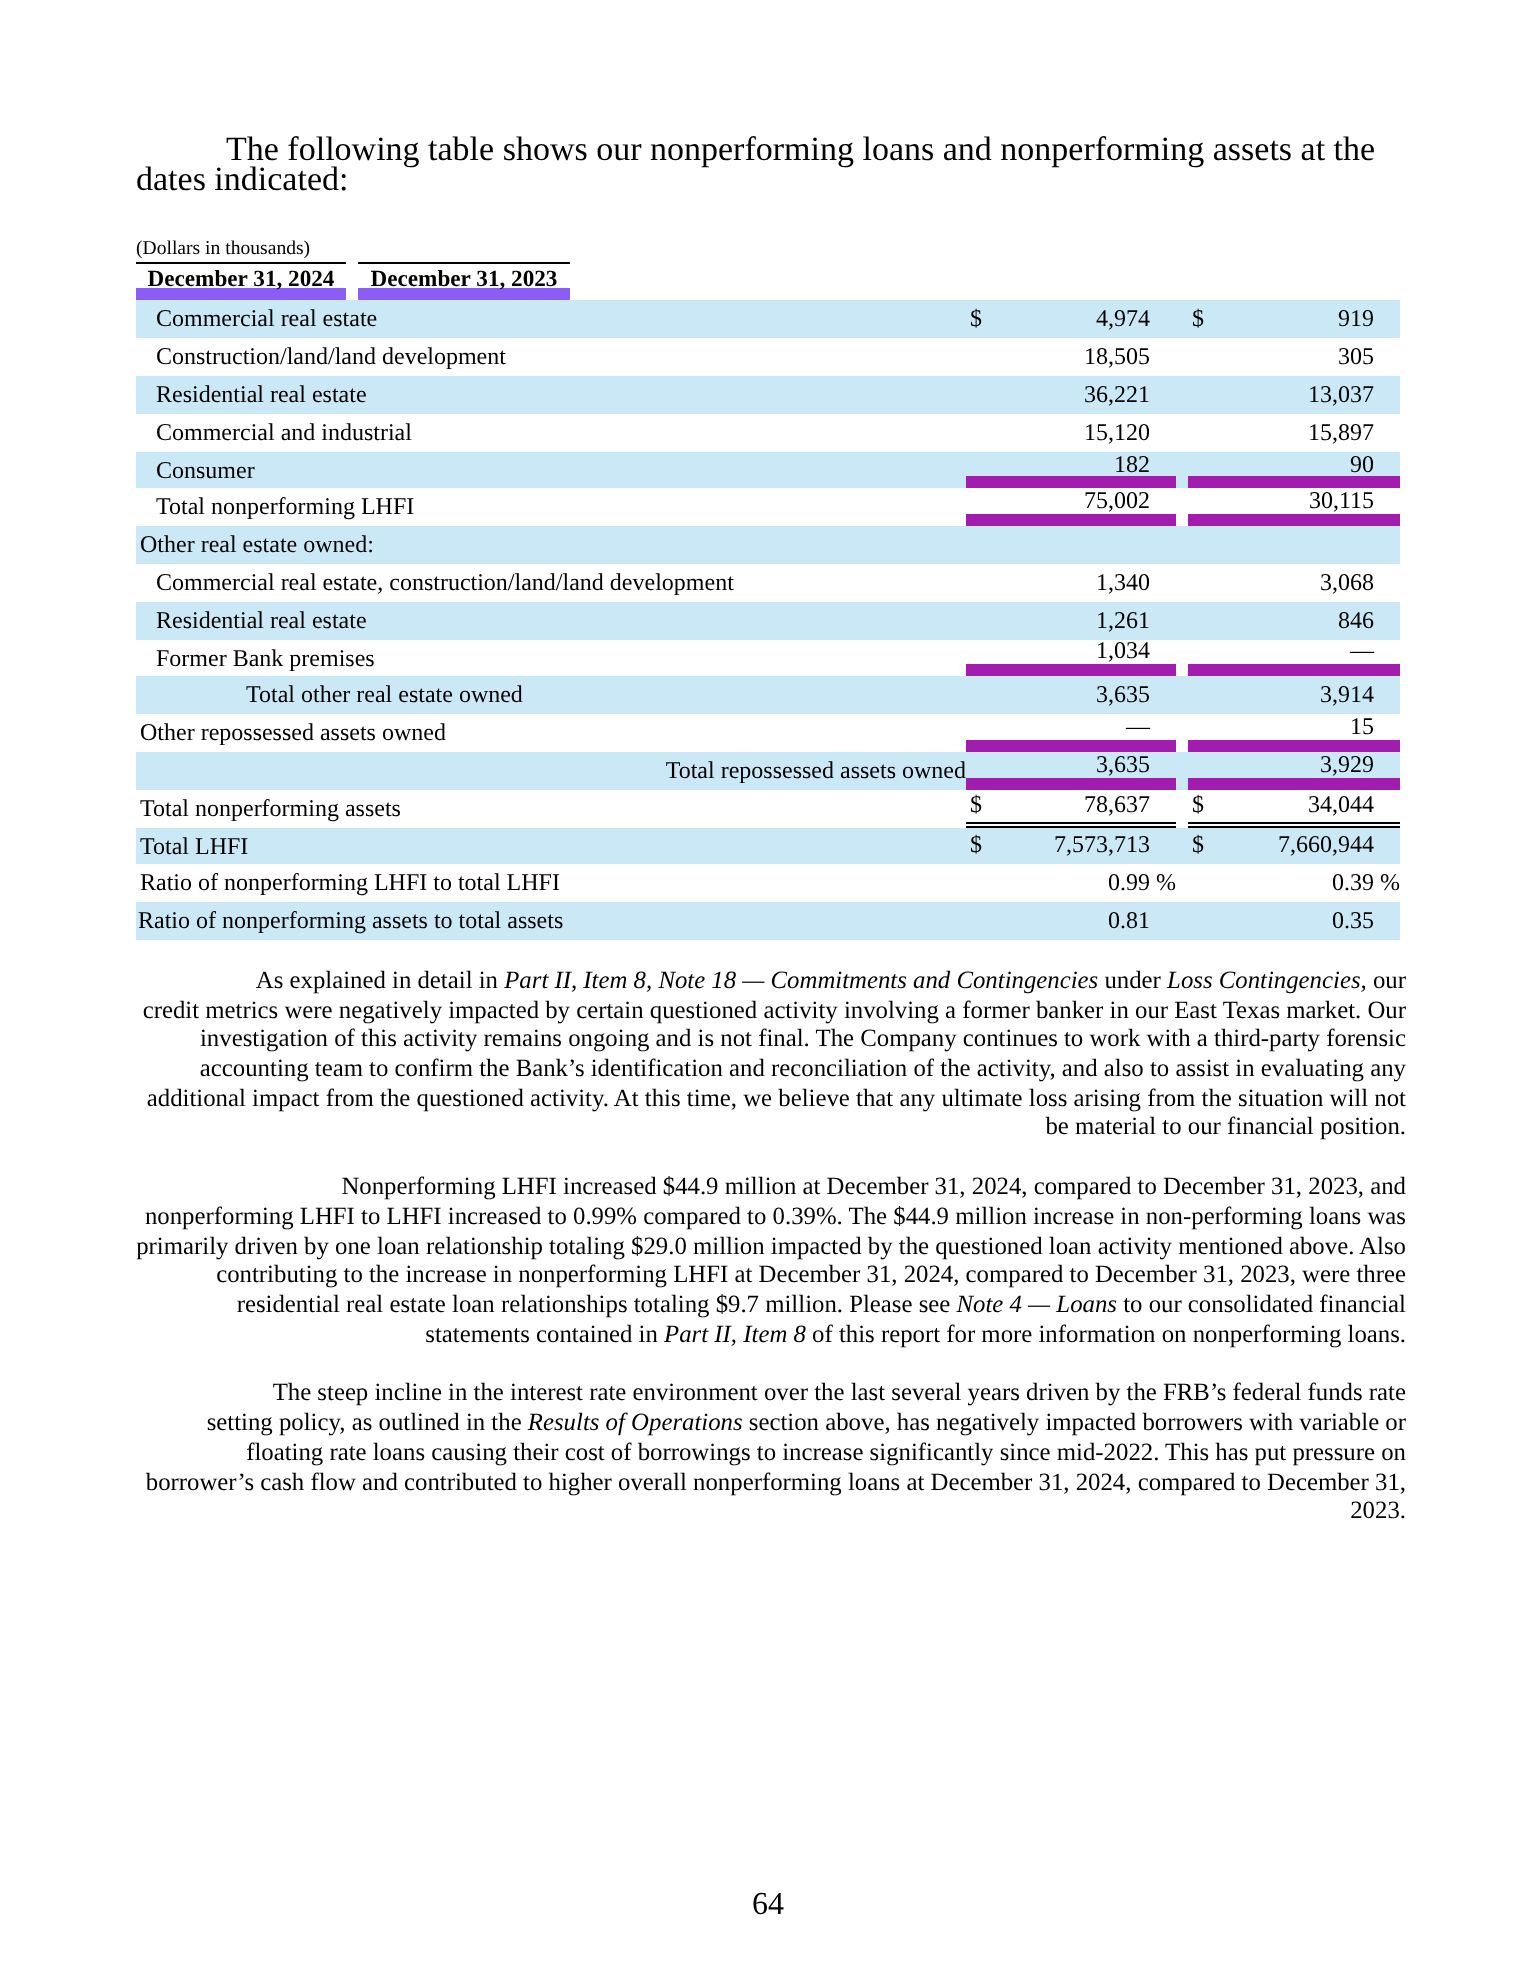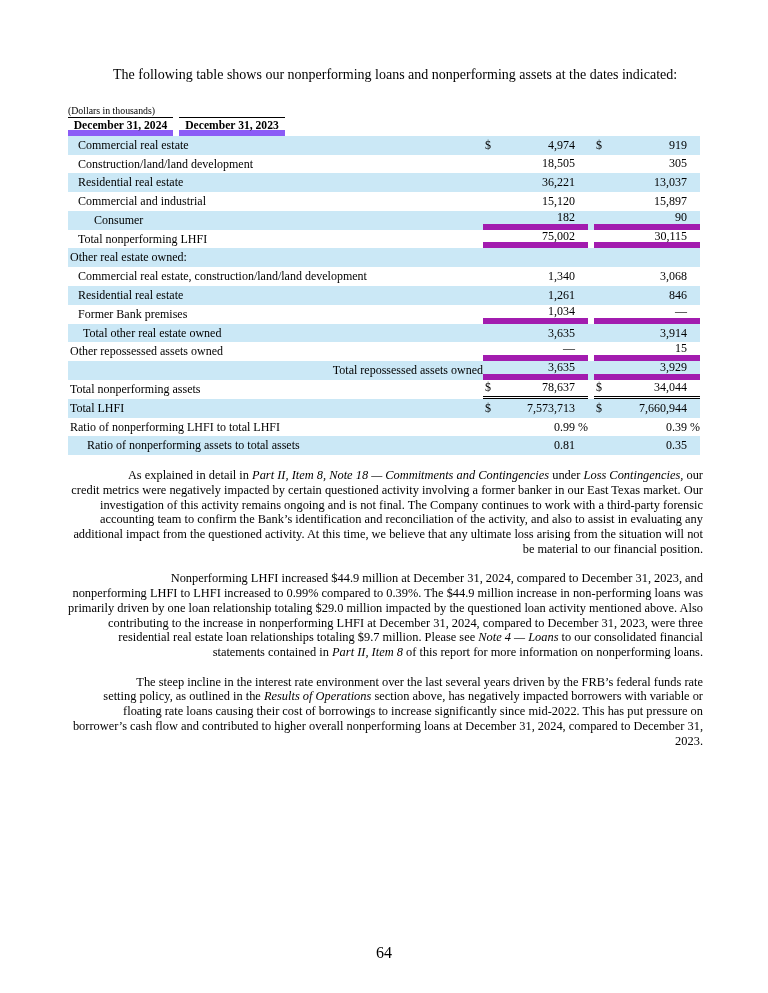--- a/index.html
+++ b/index.html
@@ -9,21 +9,21 @@
     width: 768px; height: 993px;
     background: #ffffff;
     color: #000000;
     font-family: "Liberation Serif", "DejaVu Serif", serif;
     position: relative;
     overflow: hidden;
   }
   .page { position: absolute; left: 68px; top: 68px; width: 635px; }
 
   .intro {
-    font-size: 14px; line-height: 14.7px;
+    font-size: 17px; line-height: 14.7px;
     text-indent: 45px;
     margin: 0 0 21px 0;
   }
 
   .fintable { width: 632px; }
   .units { font-size: 9.8px; line-height: 13px; height: 13px; }
 
   .header-row { display: flex; height: 19px; align-items: stretch; }
   .header-label { flex: 1; font-size: 12px; line-height: 19px; }
   .hcell {
@@ -131,21 +131,21 @@
     </div>
     <div class="vgap"></div>
     <div class="vcell c2">
       <span class="dollar"></span>
       <span class="num">15,897</span>
       <span class="suffix"></span>
     </div>
   </div>
 
   <div class="trow shaded">
-    <div class="rlabel" style="padding-left: 10px; margin-left: 16px;">Consumer</div>
+    <div class="rlabel" style="padding-left: 10px;">Consumer</div>
     <div class="vcell c1 rule-single">
       <span class="dollar"></span>
       <span class="num">182</span>
       <span class="suffix"></span>
     </div>
     <div class="vgap"></div>
     <div class="vcell c2 rule-single">
       <span class="dollar"></span>
       <span class="num">90</span>
       <span class="suffix"></span>
@@ -221,21 +221,21 @@
     </div>
     <div class="vgap"></div>
     <div class="vcell c2 rule-single">
       <span class="dollar"></span>
       <span class="num">—</span>
       <span class="suffix"></span>
     </div>
   </div>
 
   <div class="trow shaded">
-    <div class="rlabel" style="padding-left: 15px;">Total other real estate owned</div>
+    <div class="rlabel" style="padding-left: 15px; margin-left: 40px;">Total other real estate owned</div>
     <div class="vcell c1">
       <span class="dollar"></span>
       <span class="num">3,635</span>
       <span class="suffix"></span>
     </div>
     <div class="vgap"></div>
     <div class="vcell c2">
       <span class="dollar"></span>
       <span class="num">3,914</span>
       <span class="suffix"></span>
@@ -311,21 +311,21 @@
     </div>
     <div class="vgap"></div>
     <div class="vcell c2">
       <span class="dollar"></span>
       <span class="num">0.39</span>
       <span class="suffix">%</span>
     </div>
   </div>
 
   <div class="trow shaded">
-    <div class="rlabel" style="padding-left: 19px;">Ratio of nonperforming assets to total assets</div>
+    <div class="rlabel" style="padding-left: 1px;">Ratio of nonperforming assets to total assets</div>
     <div class="vcell c1">
       <span class="dollar"></span>
       <span class="num">0.81</span>
       <span class="suffix"></span>
     </div>
     <div class="vgap"></div>
     <div class="vcell c2">
       <span class="dollar"></span>
       <span class="num">0.35</span>
       <span class="suffix"></span>

